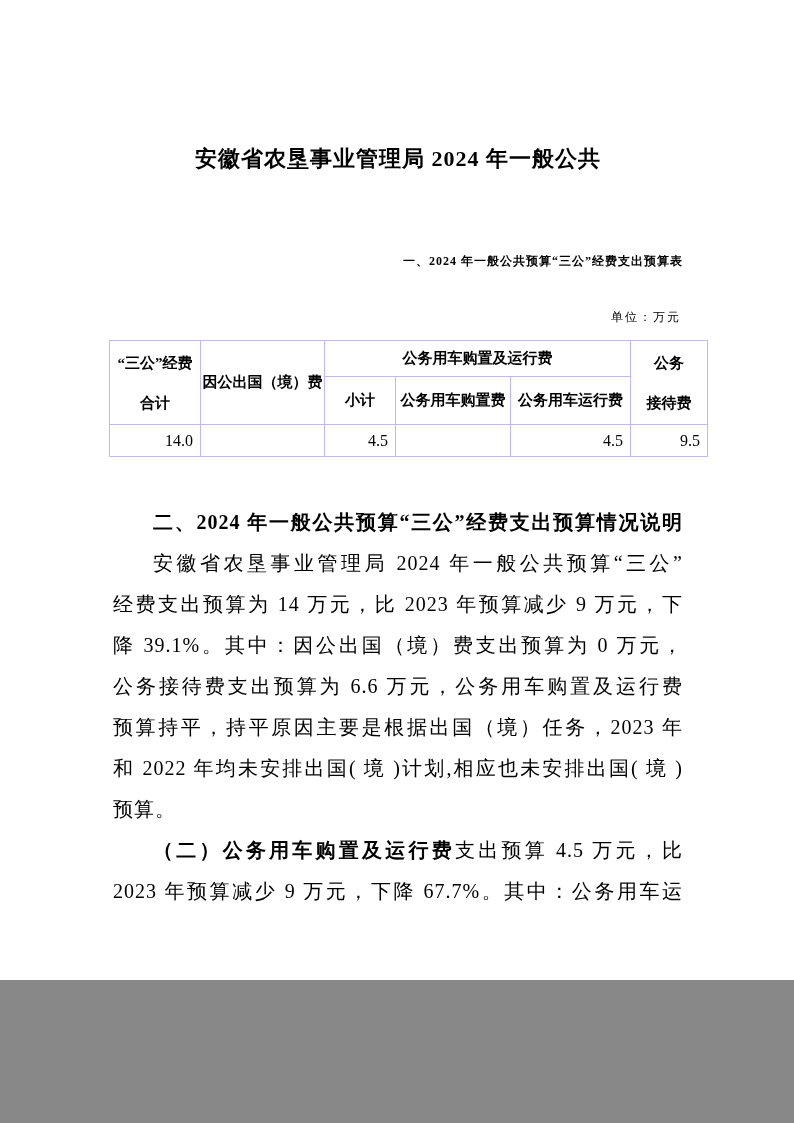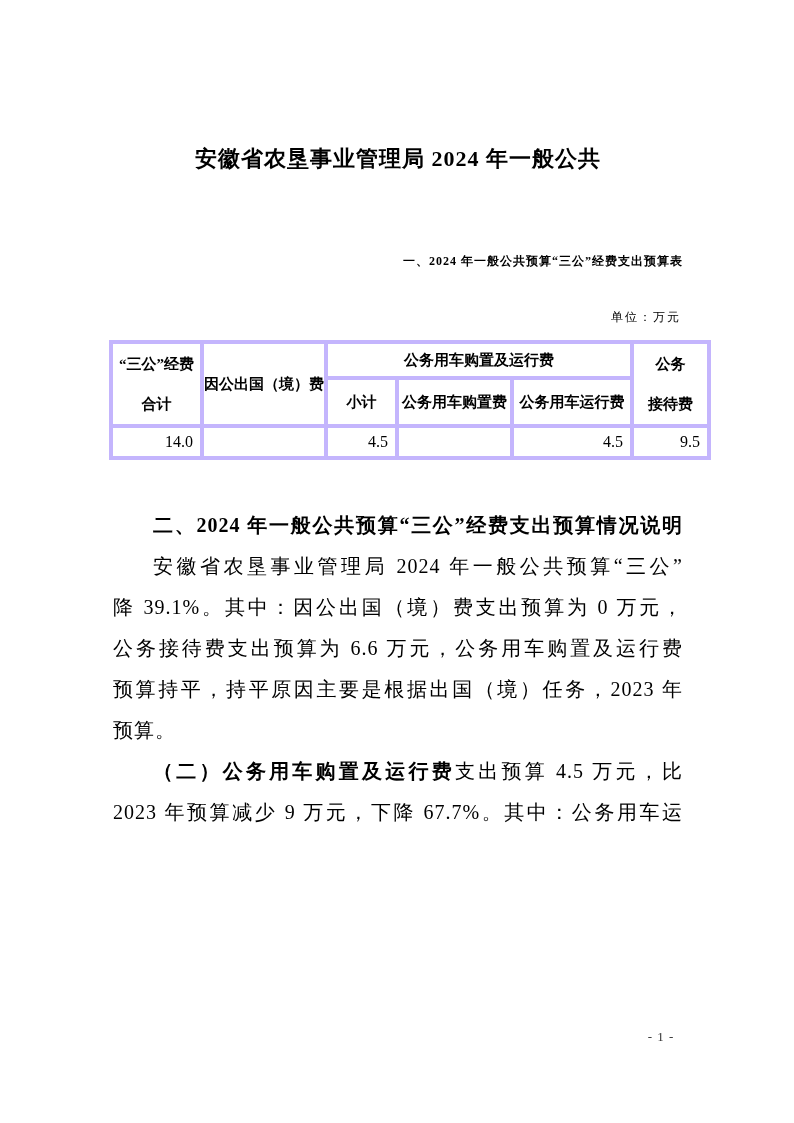--- a/index.html
+++ b/index.html
@@ -1,17 +1,17 @@
 <!DOCTYPE html>
 <html><head>
 <meta charset="utf-8">
 <style>
   html,body { margin:0; padding:0; background:#888; }
   .page {
-    width:794px; height:1123px;
+    width:794px; height:980px;
     background:#ffffff;
     position:relative;
     margin:0 auto;
     overflow:hidden;
     font-family:"Liberation Serif","DejaVu Serif",serif;
     color:#000;
   }
   .content { margin:0 111px 0 113px; }
 
   .doc-title {
@@ -43,21 +43,21 @@
 
   table.budget {
     border-collapse:collapse;
     table-layout:fixed;
     width:598px;
     margin-left:-4px;
     margin-top:11px;
     font-size:15px;
   }
   table.budget td {
-    border:4px solid #c4b5fd;
+    border:1px solid #c4b5fd;
     text-align:center;
     vertical-align:middle;
     padding:0;
   }
   table.budget .hdr { font-weight:bold; }
   tr.group-row  { height:36px; }
   tr.sub-row    { height:48px; }
   tr.data-row   { height:32px; }
   tr.data-row td {
     font-weight:normal;
@@ -143,23 +143,25 @@
           <td></td>
           <td>4.5</td>
           <td>9.5</td>
         </tr>
       </tbody>
     </table>
 
     <div class="body-text">
       <div class="b-line ind lead">二、2024 年一般公共预算“三公”经费支出预算情况说明</div>
       <div class="b-line ind">安徽省农垦事业管理局 2024 年一般公共预算“三公”</div>
+      <div class="b-line">经费支出预算为 14 万元，比 2023 年预算减少 9 万元，下</div>
       <div class="b-line">降 39.1%。其中：因公出国（境）费支出预算为 0 万元，</div>
       <div class="b-line">公务接待费支出预算为 6.6 万元，公务用车购置及运行费</div>
       <div class="b-line">预算持平，持平原因主要是根据出国（境）任务，2023 年</div>
+      <div class="b-line">和 2022 年均未安排出国( 境 )计划,相应也未安排出国( 境 )</div>
       <div class="b-line no-just">预算。</div>
       <div class="b-line ind"><span class="lead">（二）公务用车购置及运行费</span><span>支出预算 4.5 万元，比</span></div>
       <div class="b-line">2023 年预算减少 9 万元，下降 67.7%。其中：公务用车运</div>
     </div>
 
   </div>
 
   <div class="page-number">- 1 -</div>
 </div>
 

